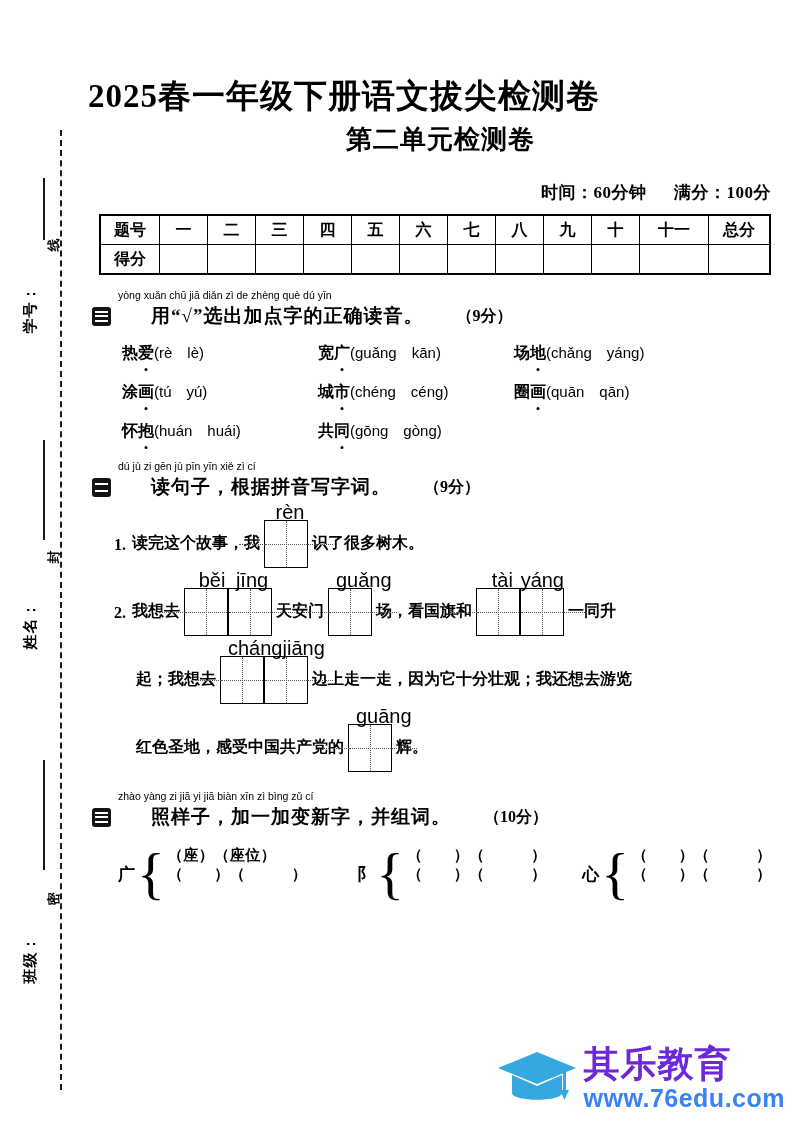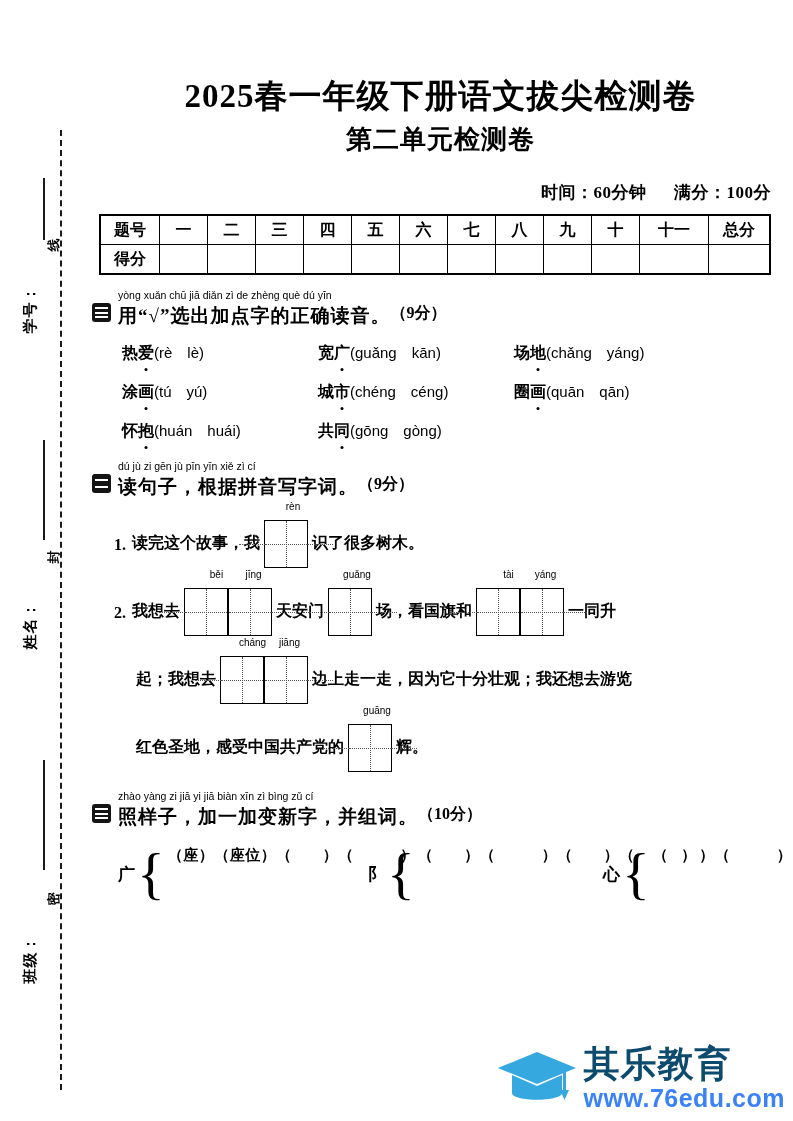--- a/index.html
+++ b/index.html
@@ -67,21 +67,20 @@
   
   #content {
     position: absolute;
     left: 88px;
     top: 0;
     width: 705px;
     height: 1121px;
   }
 
   .title-main {
-    text-align: center;
     font-size: 33px;
     font-weight: bold;
     letter-spacing: 1px;
     margin-top: 76px;
     line-height: 1.22;
     font-family: "Liberation Serif", "DejaVu Serif", serif;
   }
   .title-sub {
     text-align: center;
     font-size: 26px;
@@ -127,21 +126,21 @@
   
   .q-block { position: relative; margin-top: 14px; padding-left: 4px; }
   .q-pinyin-row {
     font-size: 10.5px;
     font-family: "Liberation Sans", "DejaVu Sans", sans-serif;
     white-space: nowrap;
     margin-left: 26px;
     height: 14px;
     letter-spacing: 0px;
   }
-  .q-title-row { display: flex; align-items: flex-start; }
+  .q-title-row { display: flex; align-items: center; gap: 33px; }
   .q-marker {
     width: 19px; height: 19px;
     background: #141414;
     border-radius: 3px;
     margin-right: 7px;
     flex: 0 0 auto;
     position: relative;
   }
   .q-marker i {
     position: absolute;
@@ -198,24 +197,24 @@
     font-size: 16px;
     font-weight: bold;
     font-family: "Liberation Serif", "DejaVu Serif", serif;
     white-space: nowrap;
   }
   .write-line .num { margin-right: 6px; }
   .sentence-part { padding-bottom: 14px; }
   .tzg-group { position: relative; margin: 0 4px; }
   .tzg-pinyin {
     position: absolute;
-    left: 14px; right: 0;
+    left: 8px; right: 0;
     top: -19px;
     text-align: center;
-    font-size: 10px;
+    font-size: 20px;
     font-weight: normal;
     font-family: "Liberation Sans", "DejaVu Sans", sans-serif;
     white-space: nowrap;
     display: flex;
   }
   .tzg-pinyin span { flex: 1 1 0; text-align: center; }
   .tzg-boxes { display: flex; }
   .tzg {
     width: 44px; height: 48px;
     border: 1.5px solid #000;
@@ -258,41 +257,41 @@
     font-family: "Liberation Serif", "DejaVu Serif", serif;
   }
   .brace-radical { margin-right: 2px; font-size: 17px; }
   .brace-mark {
     font-size: 58px;
     font-weight: normal;
     line-height: 0.82;
     font-family: "Liberation Serif", "DejaVu Serif", serif;
     margin-right: 3px;
   }
-  .brace-lines { display: flex; flex-direction: row; justify-content: flex-end; height: 56px; }
+  .brace-lines { display: flex; flex-direction: column; justify-content: flex-start; height: 56px; }
   .brace-line { white-space: nowrap; letter-spacing: 0.5px; }
 
   
   #logo {
     position: absolute;
     right: 8px;
     bottom: 8px;
     display: flex;
     align-items: center;
   }
   .cap {
     width: 82px; height: 64px;
     position: relative;
     margin-right: 6px;
   }
   .logo-text { display: flex; flex-direction: column; }
   .logo-cn {
     font-size: 36px;
     font-weight: bold;
-    color: #0c4a6e;
+    color: #6d28d9;
     letter-spacing: 1px;
     line-height: 1.05;
     font-family: "Liberation Serif", "DejaVu Serif", serif;
   }
   .logo-url {
     font-size: 25px;
     font-weight: bold;
     color: #3b82f6;
     letter-spacing: 0.5px;
     font-family: "Liberation Sans", "DejaVu Sans", sans-serif;

